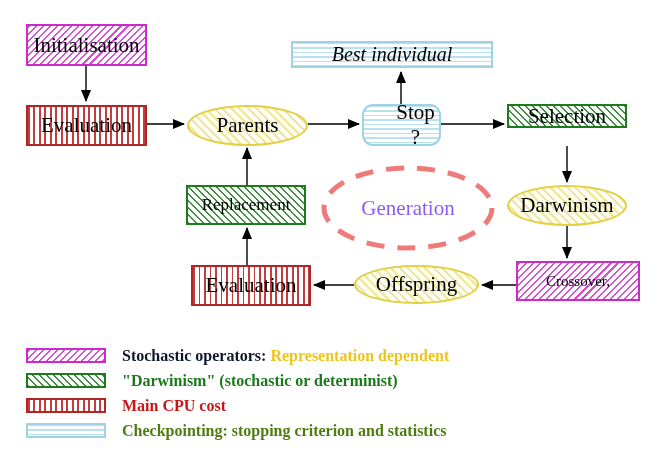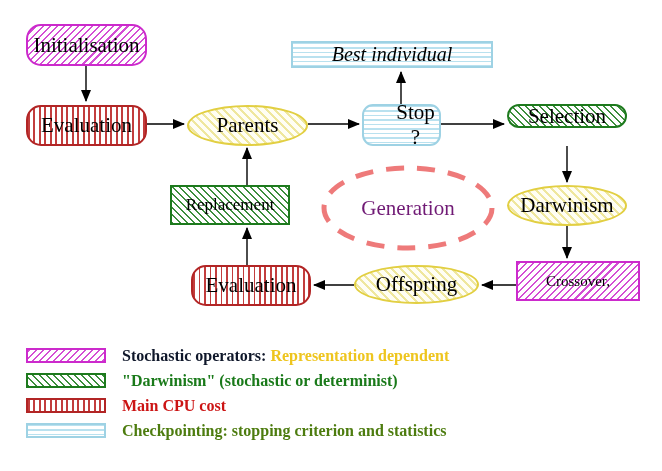--- a/index.html
+++ b/index.html
@@ -5,21 +5,21 @@
   html, body { margin:0; padding:0; background:#ffffff; }
   .canvas {
     position:relative; width:662px; height:471px; background:#ffffff;
     font-family:"Liberation Serif", serif; overflow:hidden;
   }
   .node {
     position:absolute; box-sizing:border-box;
     display:flex; align-items:center; justify-content:center;
     color:#000; text-align:center; background-color:#ffffff;
   }
-  .lbl { font-size:21px;border-radius:15px; }
+  .lbl { font-size:21px; }
   
   .hx-magenta {
     border:2px solid #cc2acc;
     background-image:repeating-linear-gradient(135deg,#d44ed4 0,#d44ed4 1.5px,rgba(0,0,0,0) 1.5px,rgba(0,0,0,0) 5px);
   }
   
   .hx-green {
     border:2px solid #1d7a1d;
     background-image:repeating-linear-gradient(45deg,#3c8e3c 0,#3c8e3c 1.4px,rgba(0,0,0,0) 1.4px,rgba(0,0,0,0) 5px);
   }
@@ -34,21 +34,21 @@
     background-image:repeating-linear-gradient(180deg,#b9e1ef 0,#b9e1ef 1.5px,rgba(0,0,0,0) 1.5px,rgba(0,0,0,0) 4.5px);
   }
   
   .hx-yellow {
     border:2px solid #e2cf42; border-radius:50%;
     background-color:#fffef4;
     background-image:repeating-linear-gradient(45deg,#efe79e 0,#efe79e 2px,rgba(0,0,0,0) 2px,rgba(0,0,0,0) 6px);
   }
   .arrow-layer { position:absolute; left:0; top:0; pointer-events:none; }
   .gen-label { position:absolute; left:338px; top:196px; width:140px;
-    text-align:center; color:#701a75; font-size:21px; }
+    text-align:center; color:#8b5cf6; font-size:21px; }
   .legend-swatch { position:absolute; left:26px; width:80px; height:15px; box-sizing:border-box; background-color:#fff; }
   .legend-text { position:absolute; left:122px; font-size:16px; font-weight:bold; line-height:17px; white-space:nowrap; }
   .lt-magenta { color:#0f172a; }
   .lt-yellow  { color:#eec51e; margin-left:4px; }
   .lt-green   { color:#1a7a1a; }
   .lt-red     { color:#cc1414; }
   .lt-cyan    { color:#4d7c0f; }
   .two-line { font-size:15px; line-height:1.25; }
 </style>
 </head>
@@ -83,21 +83,21 @@
   <div class="node st-red lbl" style="left:26px; top:105px; width:121px; height:41px;">Evaluation</div>
 
   <div class="node st-cyan" style="left:291px; top:41px; width:202px; height:27px; font-size:20px;font-style:italic;">Best individual</div>
 
   <div class="node hx-yellow lbl" style="left:187px; top:105px; width:121px; height:41px;">Parents</div>
 
   <div class="node st-cyan lbl" style="left:362px; top:104px; width:79px; height:42px; border-radius:11px;padding-left:28px;">Stop ?</div>
 
   <div class="node hx-green lbl" style="left:507px; top:104px; width:120px; height:24px;">Selection</div>
 
-  <div class="node hx-green" style="left:170px; top:185px; width:120px; height:40px; font-size:17px;">Replacement</div>
+  <div class="node hx-green" style="left:186px; top:185px; width:120px; height:40px; font-size:17px;">Replacement</div>
 
   <div class="gen-label">Generation</div>
 
   <div class="node hx-yellow lbl" style="left:507px; top:185px; width:120px; height:41px;">Darwinism</div>
 
   <div class="node st-red lbl" style="left:191px; top:265px; width:120px; height:41px;">Evaluation</div>
 
   <div class="node hx-yellow lbl" style="left:354px; top:265px; width:125px; height:39px;">Offspring</div>
 
   <div class="node hx-magenta two-line" style="left:516px; top:261px; width:124px; height:40px;">

